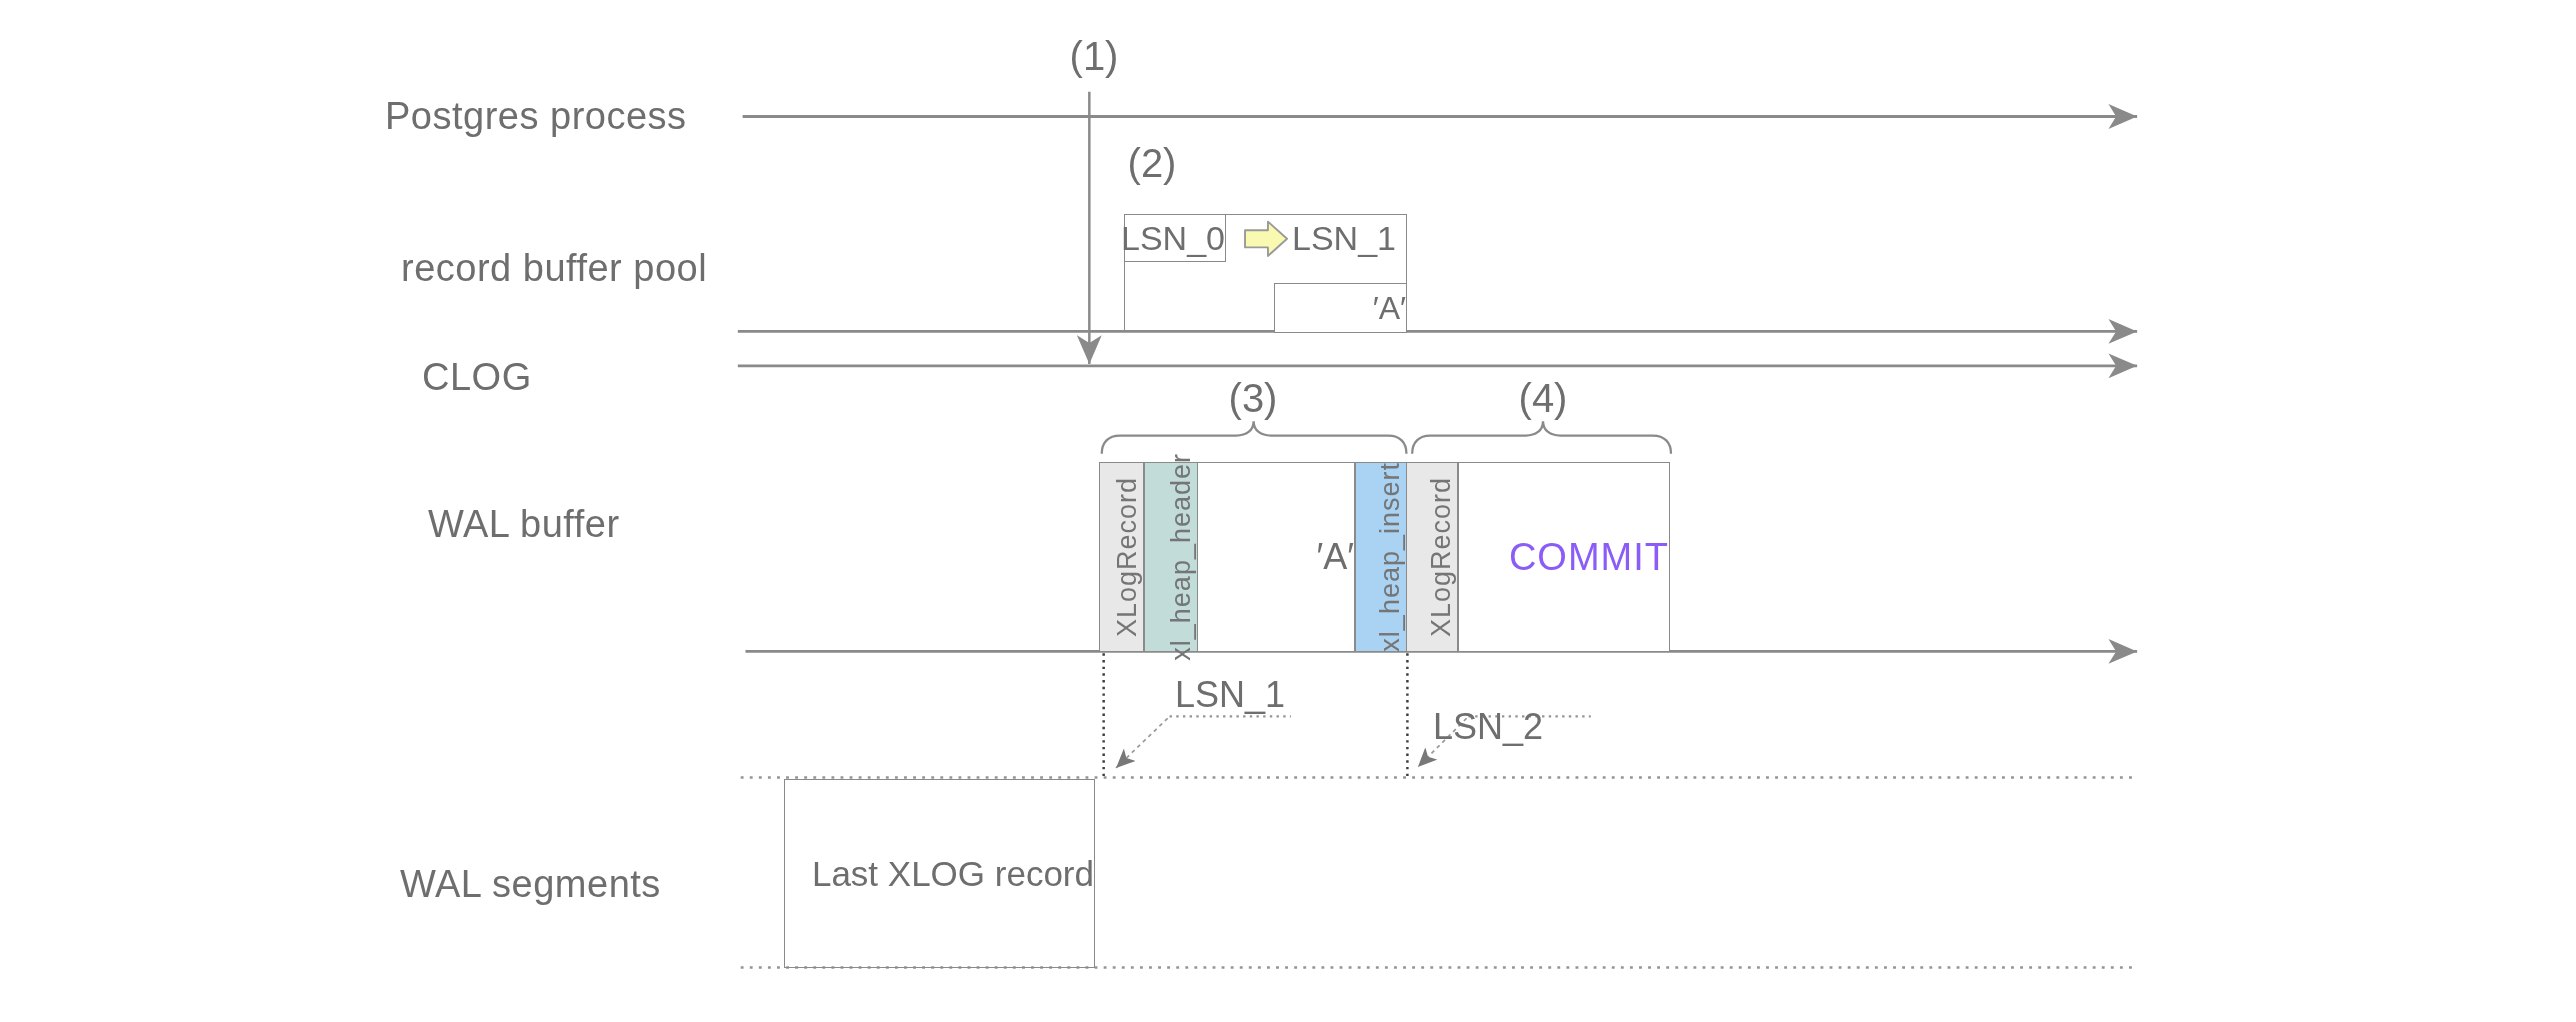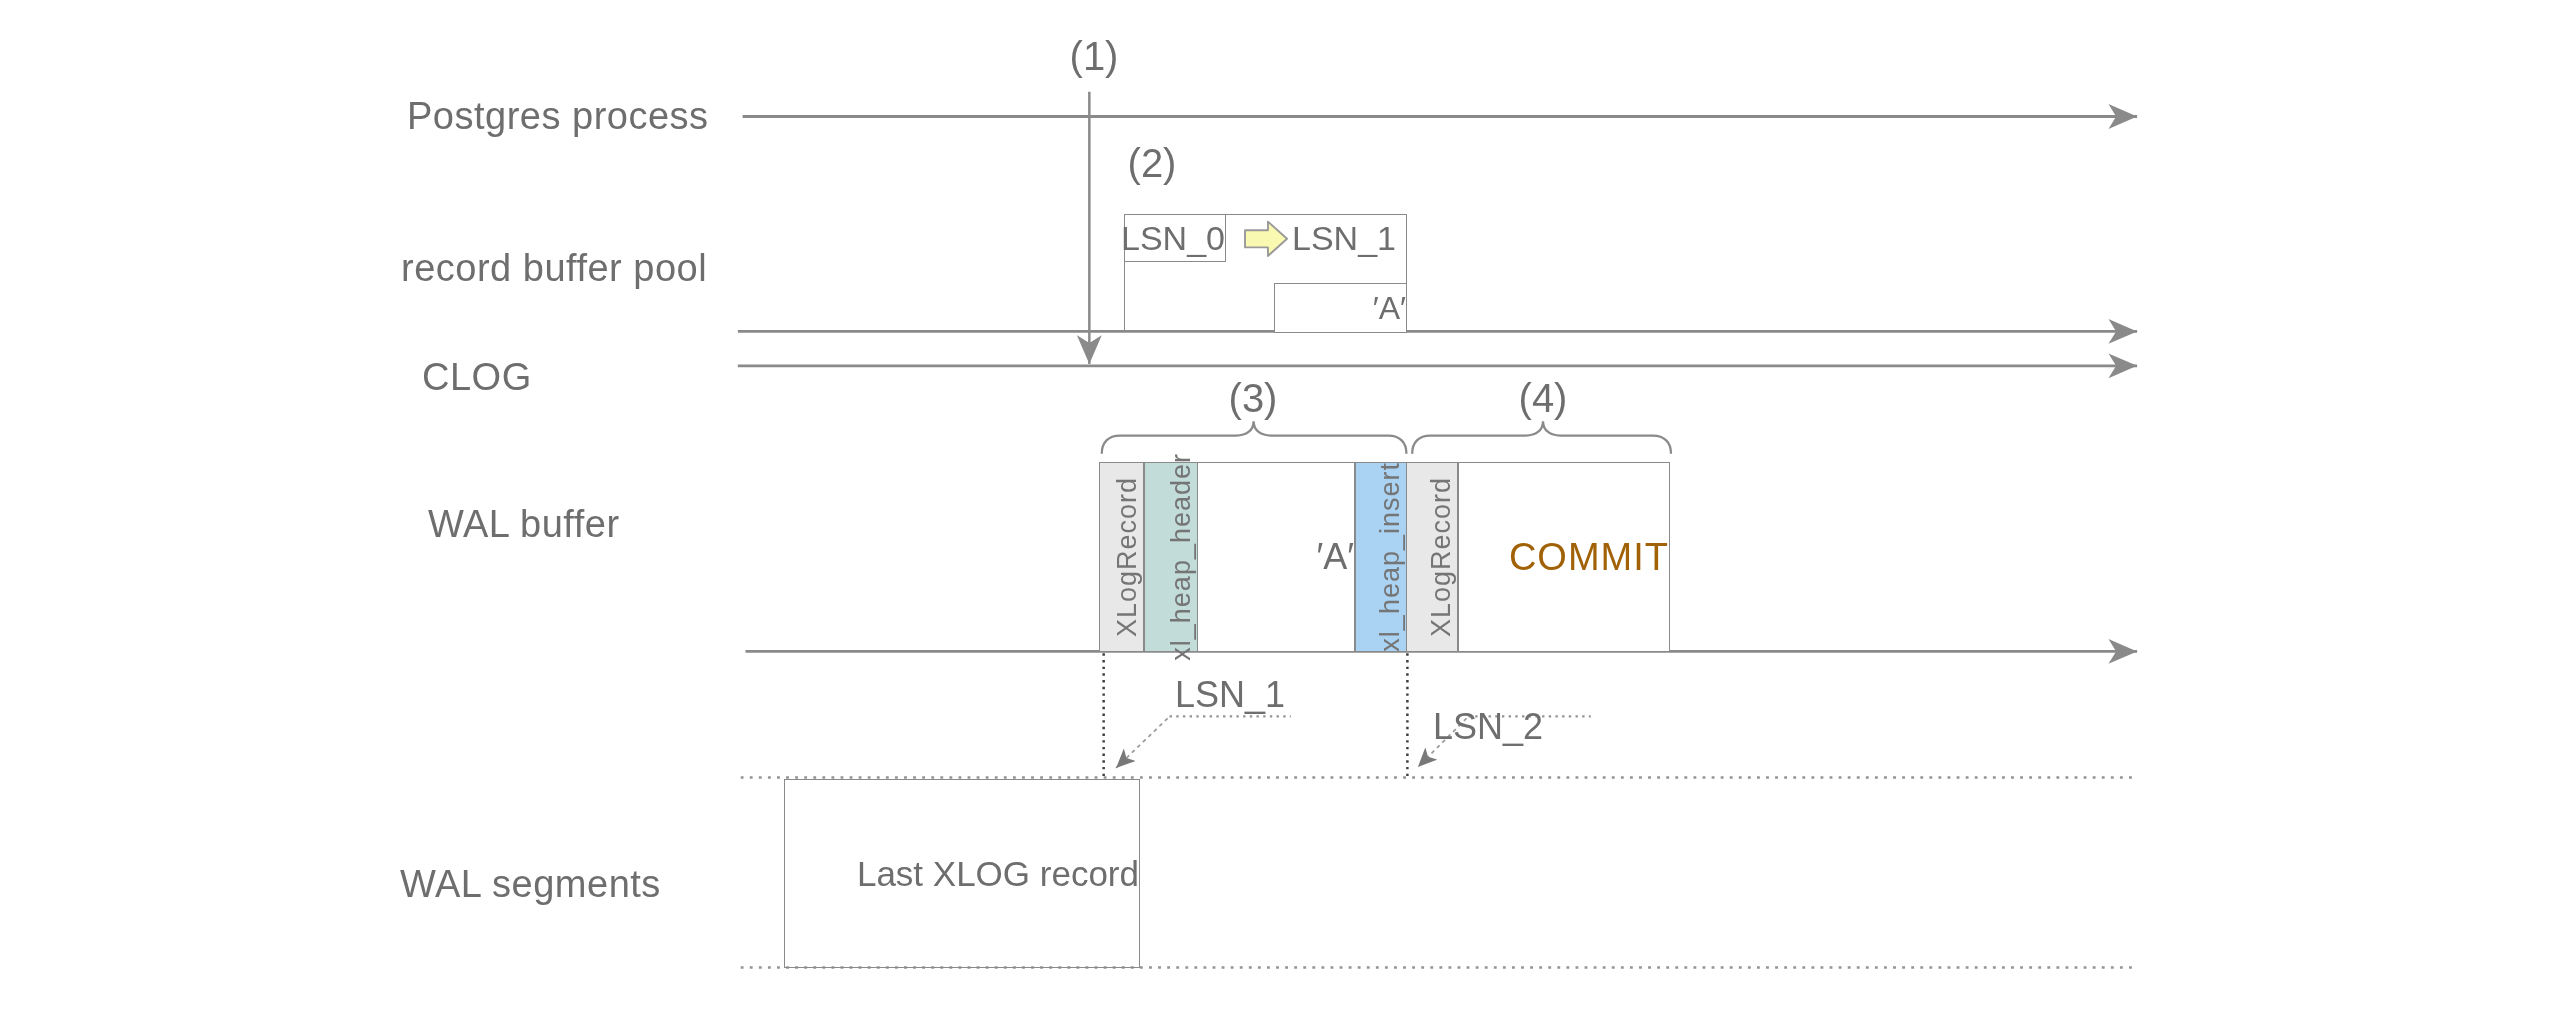--- a/index.html
+++ b/index.html
@@ -20,21 +20,21 @@
   .page-outer{background:transparent;}
   .lsn-box{font-size:34px;}
   .lsn-free{position:absolute;z-index:2;font-size:34px;line-height:40px;white-space:nowrap;}
   .tuple-box{font-size:32px;}
   .record{top:462px;height:190px;}
   .vtext{
     writing-mode:vertical-rl;transform:rotate(180deg);
     font-size:27px;letter-spacing:1px;color:#757575;white-space:nowrap;
   }
   .htext-a{font-size:36px;color:#6e6e6e;}
-  .htext-commit{font-size:38px;color:#a16207;letter-spacing:1px;}
+  .htext-commit{font-size:38px;color:#8b5cf6;letter-spacing:1px;}
   .seg-box{font-size:35px;}
 </style>
 </head>
 <body>
 
 <div class="canvas">
 
   <svg class="layer" width="2576" height="1022" viewBox="0 0 2696 1070">
     <defs>
       <marker id="ah" markerUnits="userSpaceOnUse" markerWidth="32" markerHeight="26" refX="30" refY="13" orient="auto">
@@ -64,21 +64,21 @@
     <path d="M1535 752 L1484 803" stroke="#9a9a9a" stroke-width="1.8" stroke-dasharray="4 4" fill="none" marker-end="url(#ahs)"></path>
 
     <path d="M1153 475 C1153 463,1160 456,1172 456 L1294 456 C1304 456,1312 451,1312 441
              C1312 451,1320 456,1330 456 L1453 456 C1465 456,1472 463,1472 475" stroke="#8a8a8a" stroke-width="2.4" fill="none"></path>
     <path d="M1478 475 C1478 463,1485 456,1497 456 L1597 456 C1607 456,1615 451,1615 441
              C1615 451,1623 456,1633 456 L1730 456 C1742 456,1749 463,1749 475" stroke="#8a8a8a" stroke-width="2.4" fill="none"></path>
 
     <polygon points="1303,241 1327,241 1327,232 1347,250 1327,268 1327,259 1303,259" stroke="#9a9a9a" stroke-width="2" stroke-linejoin="round" fill="#f9f9b1"></polygon>
   </svg>
 
-  <div class="lbl lane-label" style="left:407px;top:96px">Postgres process</div>
+  <div class="lbl lane-label" style="left:385px;top:96px">Postgres process</div>
   <div class="lbl lane-label" style="left:401px;top:248px">record buffer pool</div>
   <div class="lbl lane-label" style="left:422px;top:357px">CLOG</div>
   <div class="lbl lane-label" style="left:428px;top:504px">WAL buffer</div>
   <div class="lbl lane-label" style="left:400px;top:864px">WAL segments</div>
 
   <div class="lbl step-label" style="left:1094px;top:35px">(1)</div>
   <div class="lbl step-label" style="left:1152px;top:142px">(2)</div>
   <div class="lbl step-label" style="left:1253px;top:377px">(3)</div>
   <div class="lbl step-label" style="left:1543px;top:377px">(4)</div>
 
@@ -106,18 +106,18 @@
   <div class="box record" style="left: 1406px; width: 52px; background-color: rgb(232, 232, 232);">
     <span class="vtext">XLogRecord</span>
   </div>
   <div class="box record" style="left: 1458px; width: 212px; background-color: rgb(255, 255, 255);">
     <span class="htext-commit">COMMIT</span>
   </div>
 
   <div class="lbl ann-label" style="left:1230px;top:676px">LSN_1</div>
   <div class="lbl ann-label" style="left:1488px;top:708px">LSN_2</div>
 
-  <div class="box seg-box" style="left:784px;top:779px;width:356px;height:189px">
+  <div class="box seg-box" style="left:784px;top:779px;width:311px;height:189px">
     <span>Last XLOG record</span>
   </div>
 
 </div>
 
 
 </body></html>

